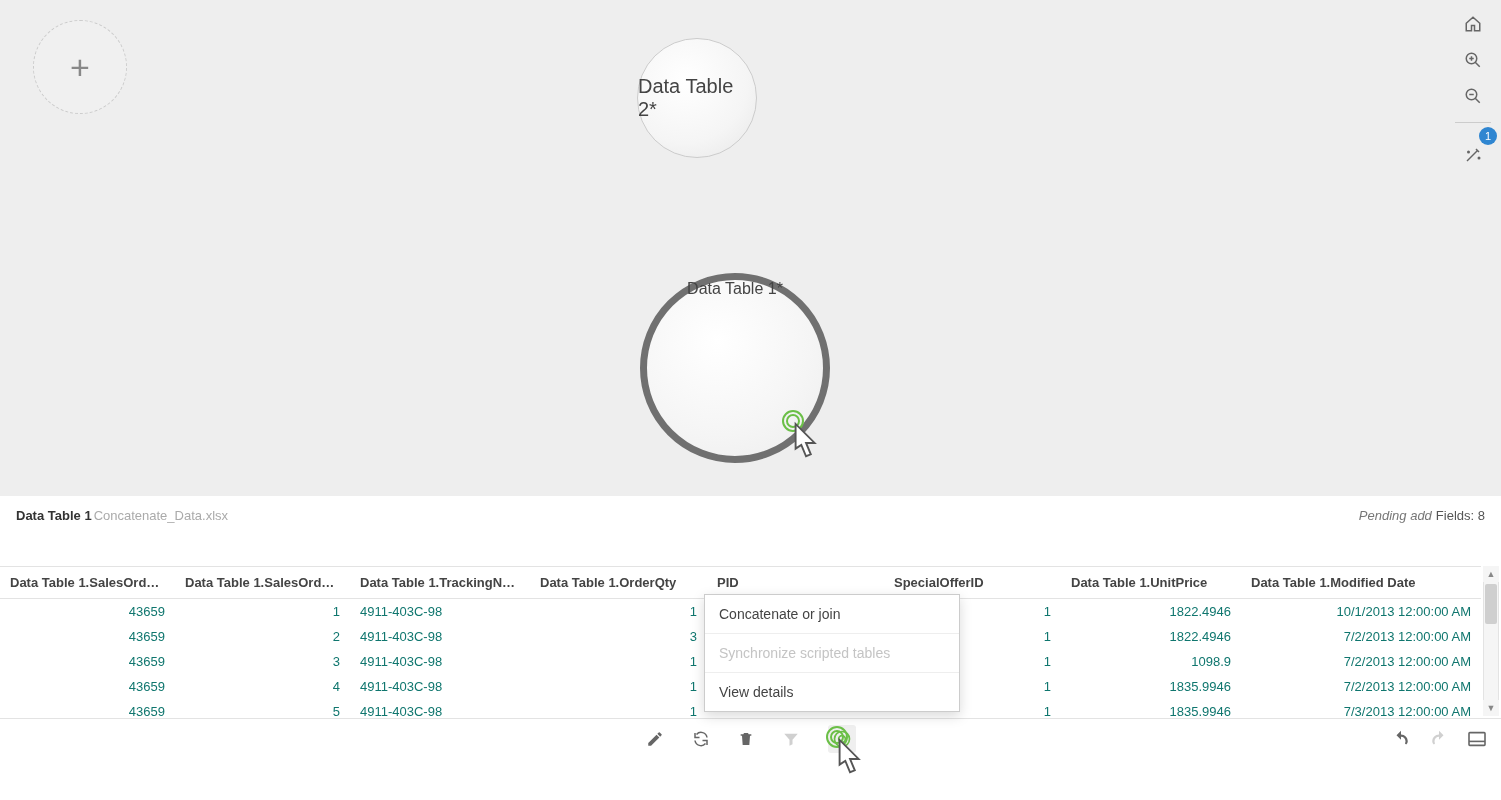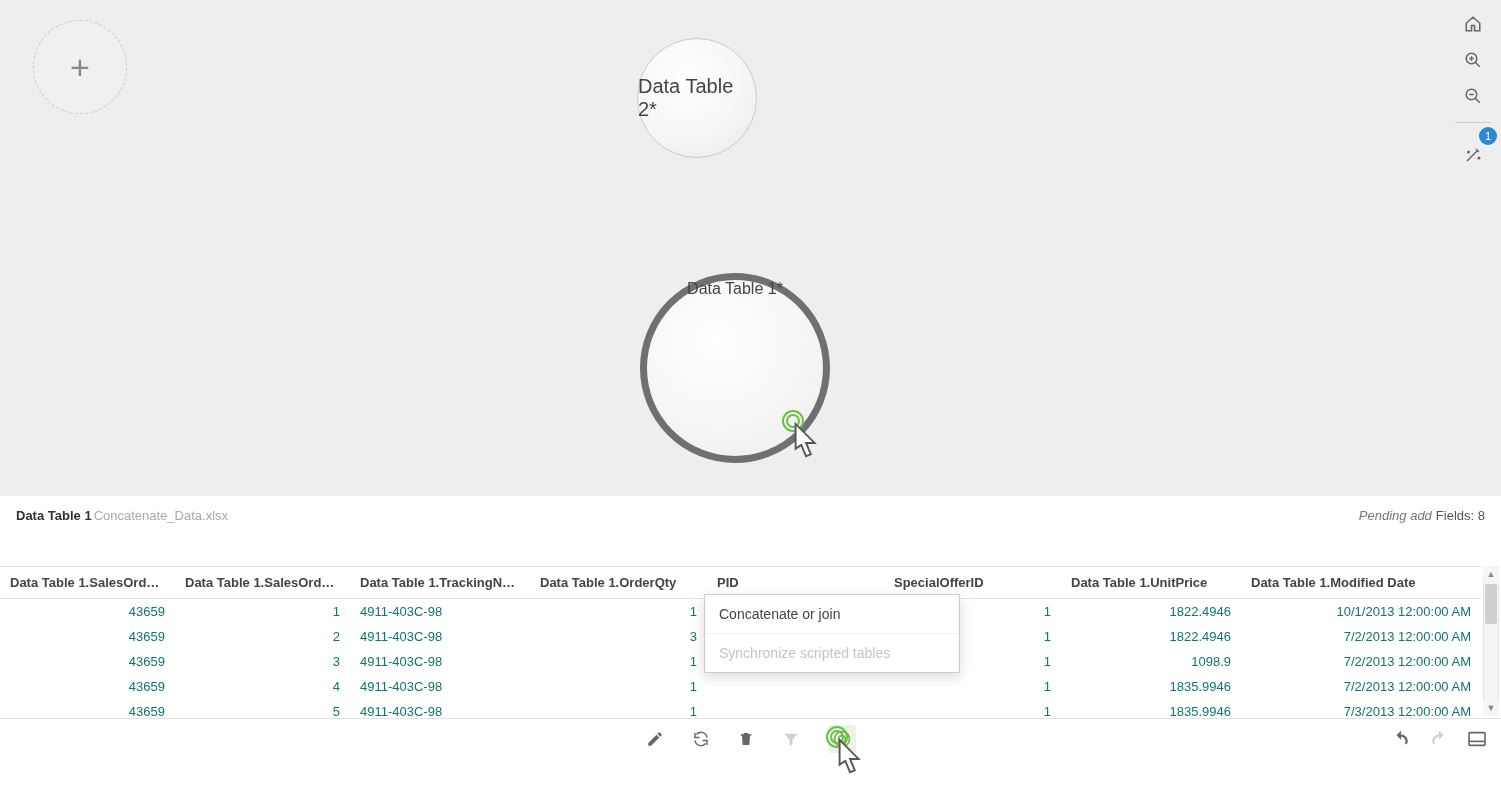--- a/index.html
+++ b/index.html
@@ -435,20 +435,21 @@
 <div class="fake-scroll">
   <div class="track"></div>
   <div class="up">▲</div>
   <div class="thumb"></div>
   <div class="down">▼</div>
 </div>
 
 <div class="context-menu">
   <div class="item">Concatenate or join</div>
   <div class="item disabled">Synchronize scripted tables</div>
+  <div class="item">View details</div>
 </div>
 
 <div class="bottom-toolbar">
   <div class="center">
     <div class="bt-btn">
       <svg width="18" height="18" viewBox="0 0 24 24" fill="#666">
           <path d="M3 17.25V21h3.75L17.81 9.94l-3.75-3.75L3 17.25zM20.71 7.04a1 1 0 0 0 0-1.41l-2.34-2.34a1 1 0 0 0-1.41 0l-1.83 1.83 3.75 3.75 1.83-1.83z"></path>
         </svg>
     </div>
     <div class="bt-btn">

